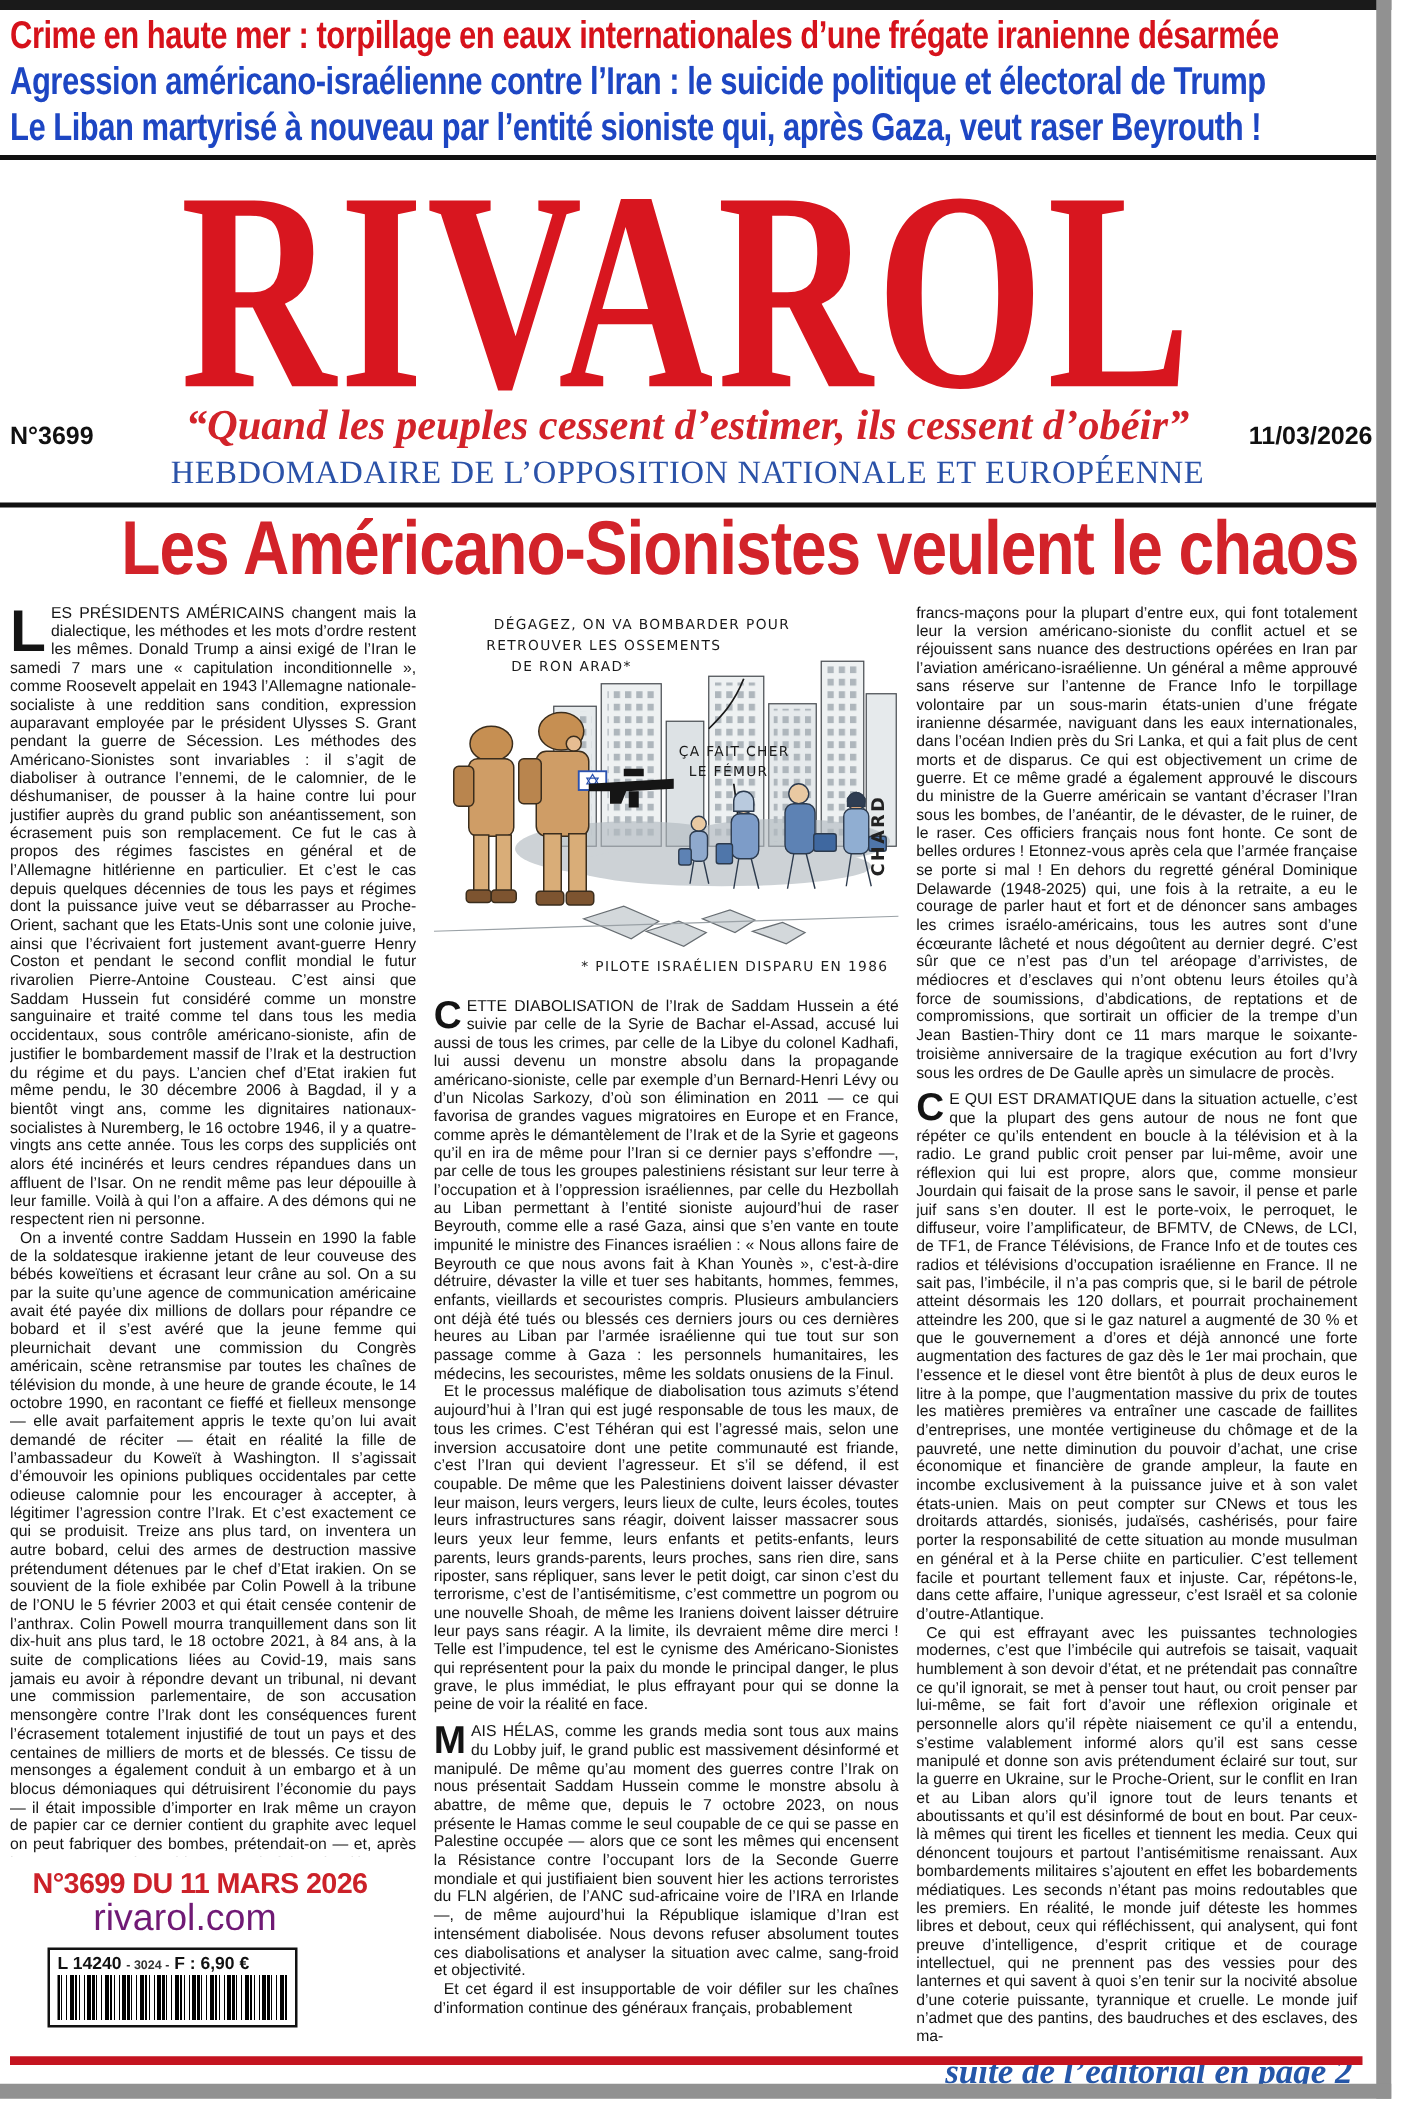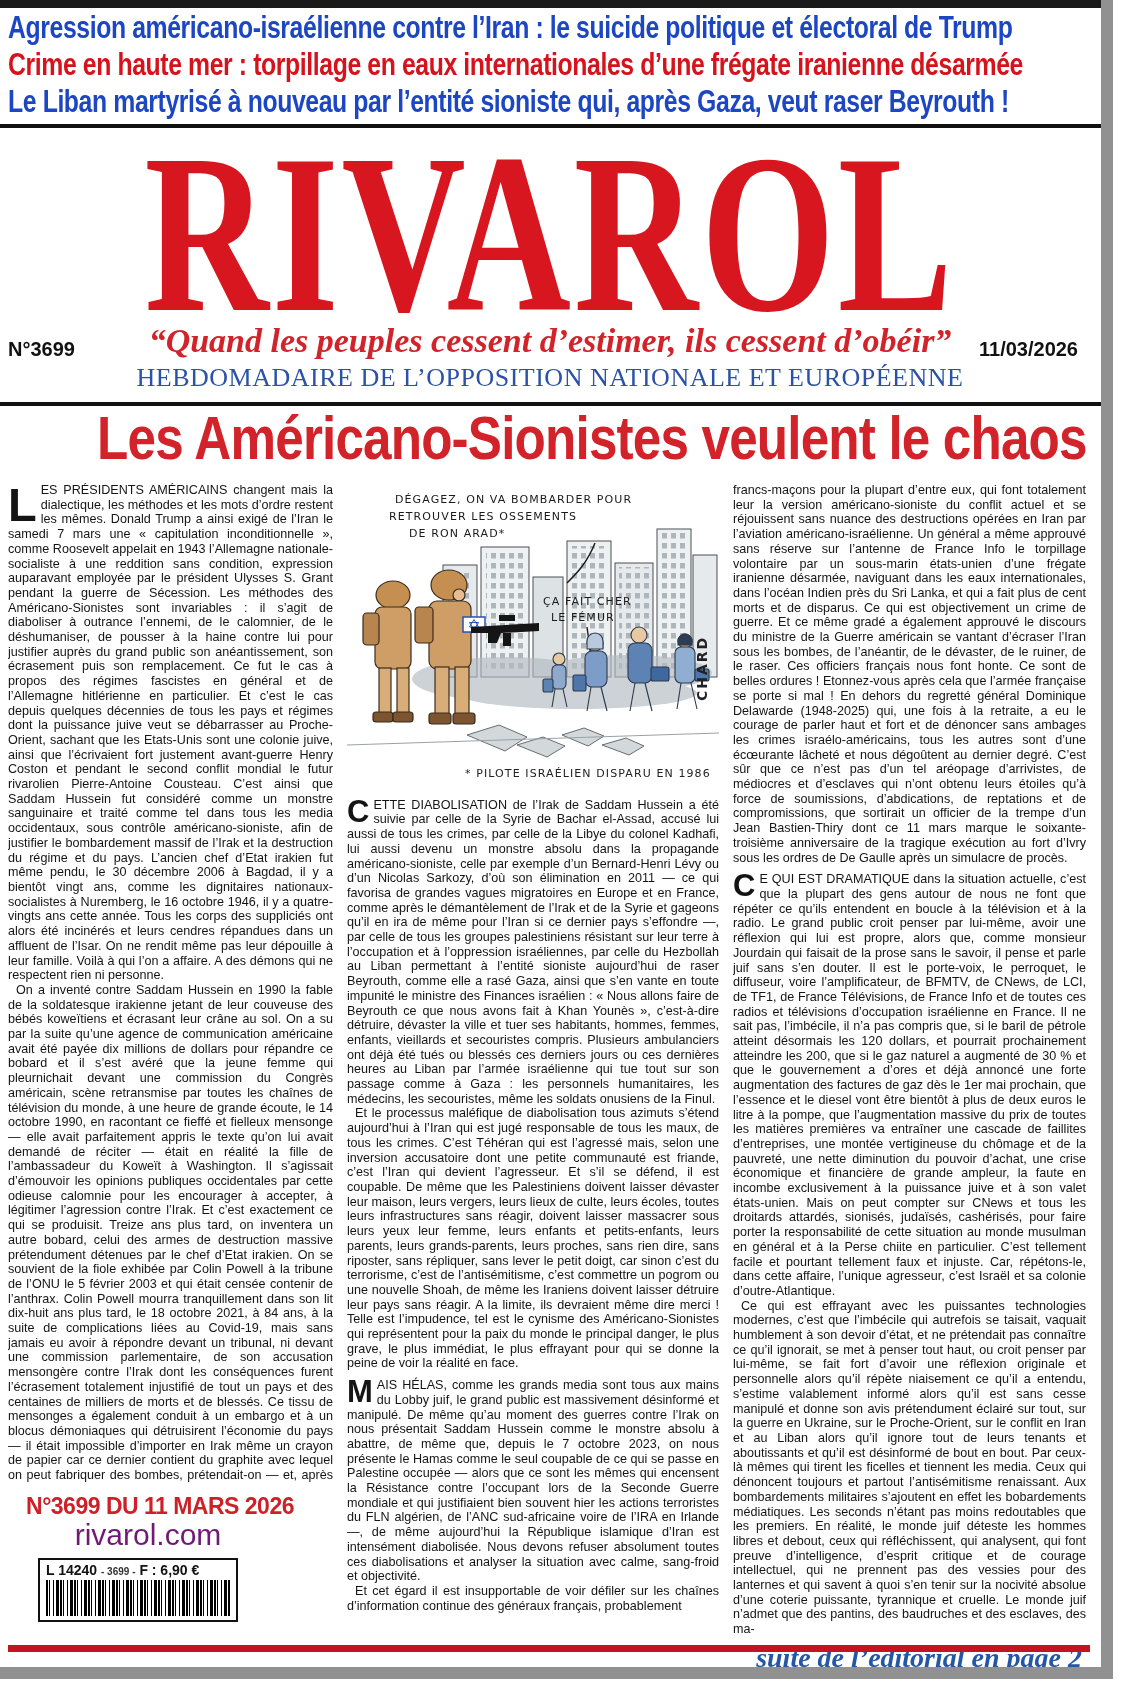--- a/index.html
+++ b/index.html
@@ -18,21 +18,21 @@
   .tb-blue .cond{color:#1d46c3;}
   .tb-red  .cond{color:#d6121b;}
   .rule1{position:absolute;left:0;top:124px;width:1101px;height:4px;background:#111;}
 
   
   .riv-title{position:absolute;left:0;top:148px;width:1100px;text-align:center;
        font-family:"Liberation Serif",serif;font-weight:bold;font-size:172px;line-height:130px;
        color:#d8161f;letter-spacing:3px;transform:scaleY(1.32);transform-origin:top center;}
   .issue-no,.date{position:absolute;top:338px;font-weight:bold;font-size:20px;color:#111;}
   .issue-no{left:8px;}
-  .date{right:48px;}
+  .date{right:28px;}
   .motto{position:absolute;left:0;top:322px;width:1100px;text-align:center;
        font-family:"Liberation Serif",serif;font-style:italic;font-weight:bold;
        font-size:34px;color:#d2232a;}
   .subtitle{position:absolute;left:0;top:363px;width:1100px;text-align:center;
        font-family:"Liberation Serif",serif;font-size:26px;letter-spacing:.5px;color:#2b52a8;}
   .rule2{position:absolute;left:0;top:402px;width:1101px;height:4px;background:#111;}
 
   
   .main-headline{position:absolute;left:0;top:405px;width:1100px;text-align:center;
        line-height:66px;height:70px;white-space:nowrap;}
@@ -79,22 +79,22 @@
   .hand{font-family:"DejaVu Sans",sans-serif;font-size:11px;letter-spacing:1.1px;fill:#1a1a1a;}
 </style>
 </head>
 <body>
 
 <div class="page">
 
   <div class="top-edge"></div>
 
   <div class="topbar">
+    <div class="tb-line tb-red"><span class="cond">Crime en haute mer : torpillage en eaux internationales d’une frégate iranienne désarmée</span></div>
     <div class="tb-line tb-blue"><span class="cond">Agression américano-israélienne contre l’Iran : le suicide politique et électoral de Trump</span></div>
-    <div class="tb-line tb-red"><span class="cond">Crime en haute mer : torpillage en eaux internationales d’une frégate iranienne désarmée</span></div>
     <div class="tb-line tb-blue"><span class="cond">Le Liban martyrisé à nouveau par l’entité sioniste qui, après Gaza, veut raser Beyrouth !</span></div>
   </div>
 
   <div class="rule1"></div>
 
   <div class="riv-title">RIVAROL</div>
   <div class="issue-no">N°3699</div>
   <div class="motto">“Quand les peuples cessent d’estimer, ils cessent d’obéir”</div>
   <div class="date">11/03/2026</div>
   <div class="subtitle">HEBDOMADAIRE DE L’OPPOSITION NATIONALE ET EUROPÉENNE</div>
@@ -239,21 +239,21 @@
     </div>
 
   </div>
 
   <div class="issue-line">N°3699 DU 11 MARS 2026</div>
   <div class="website">rivarol.com</div>
 
   <div class="barcode-box">
     <div class="barcode-label">
       <span>L 14240</span>
-      <span class="mid">- 3699 -</span>
+      <span class="mid">- 3024 -</span>
       <span>F : 6,90 €</span>
     </div>
     <div class="bars"></div>
   </div>
 
   <div class="continuation">suite de l’éditorial en page 2</div>
   <div class="red-bar"></div>
 
   <div class="shadow-right"></div>
   <div class="shadow-bottom"></div>

